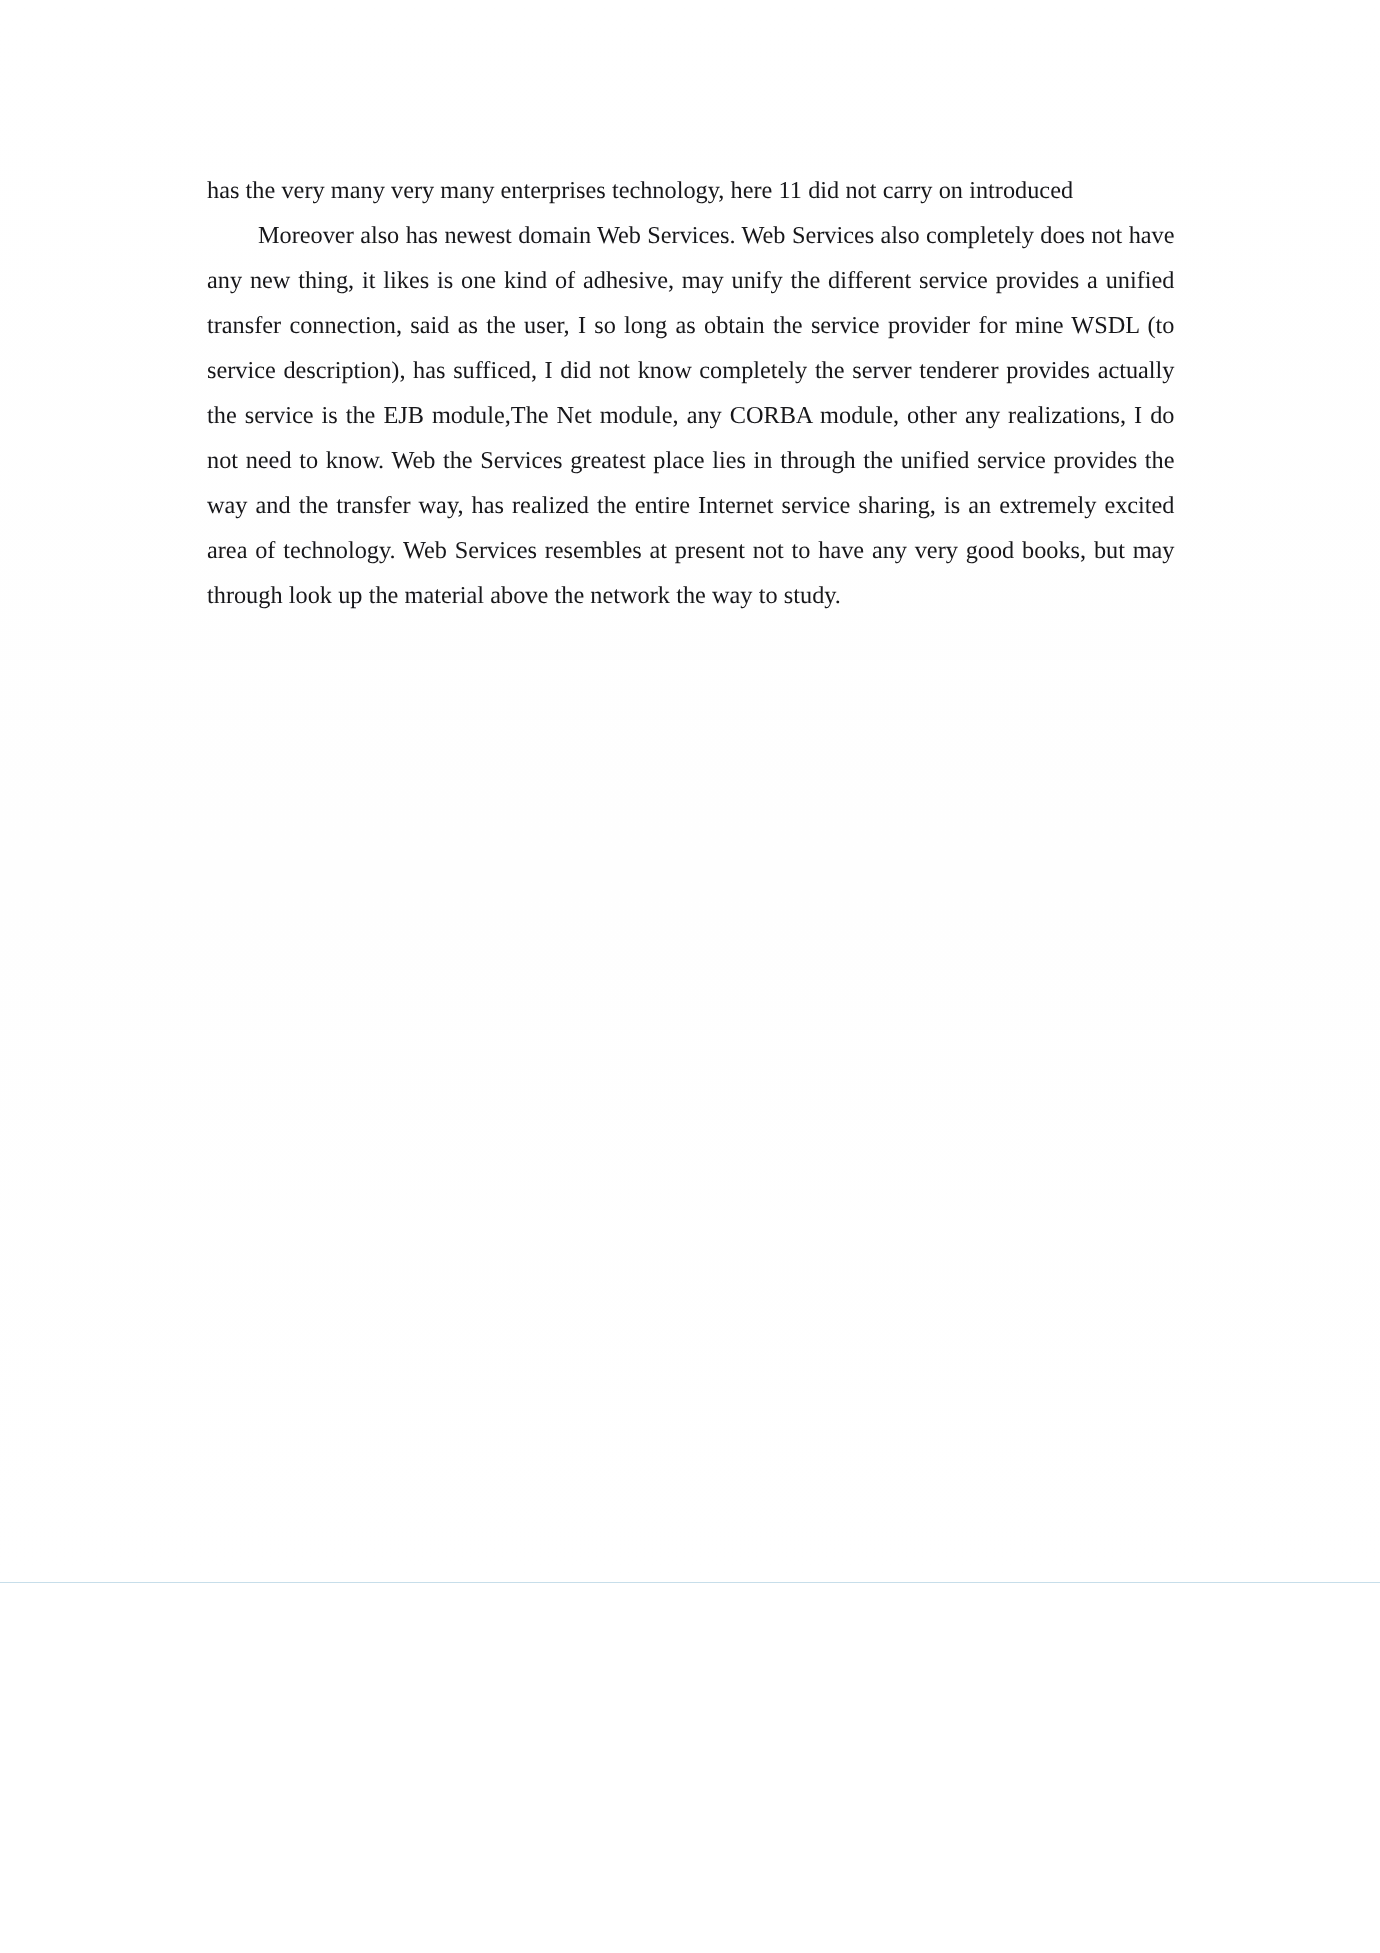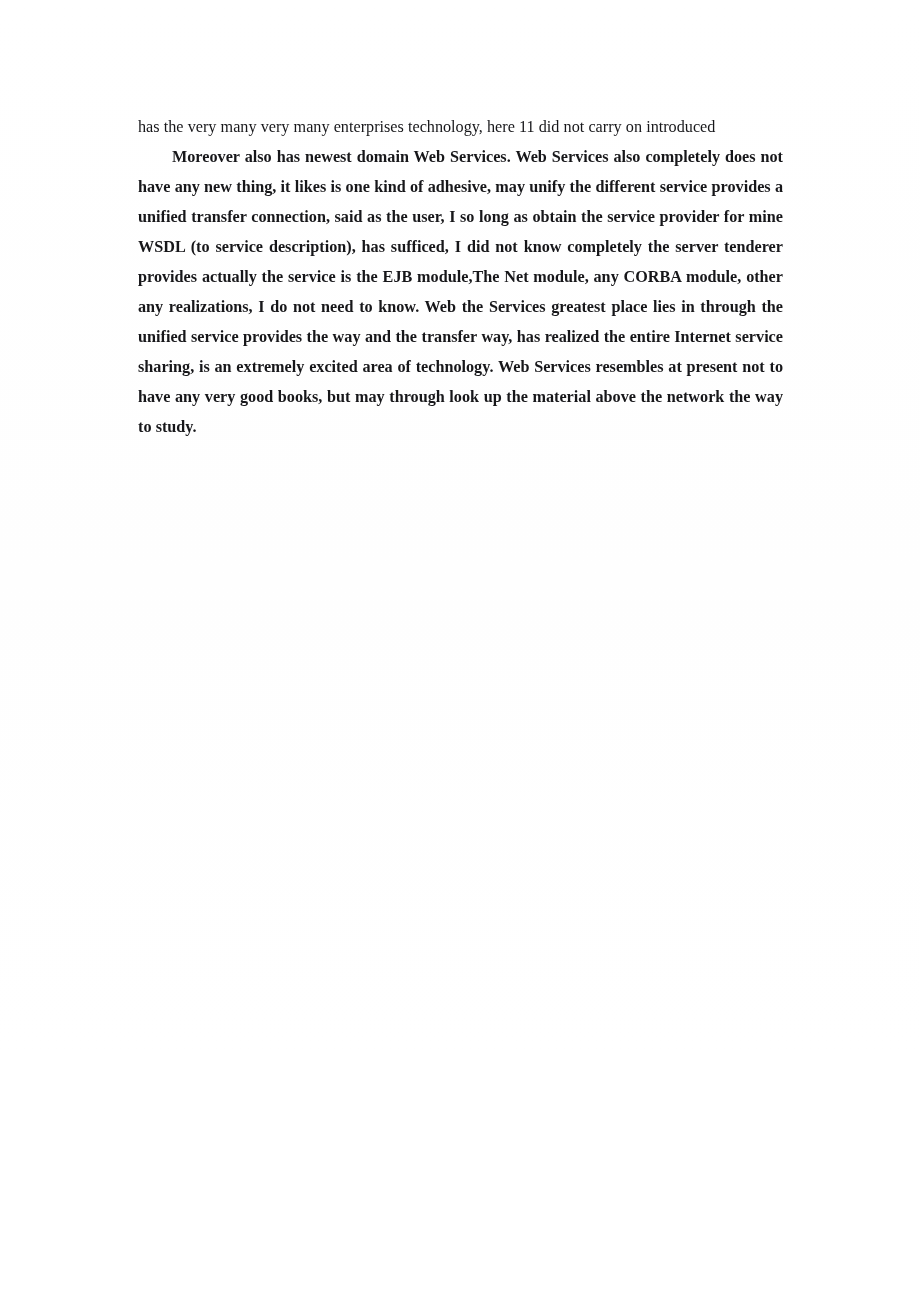--- a/index.html
+++ b/index.html
@@ -40,21 +40,20 @@
     text-align: justify;
     text-justify: inter-word;
     word-spacing: 0.1px;
     -webkit-font-smoothing: antialiased;
   }
   .para.continuation {
     text-indent: 0;
   }
   .para.indented {
     text-indent: 34px;
-    font-weight: bold;
   }
   .para + .para {
     margin-top: 0;
   }
 </style>
 </head>
 <body>
 
 <div class="page">
 

